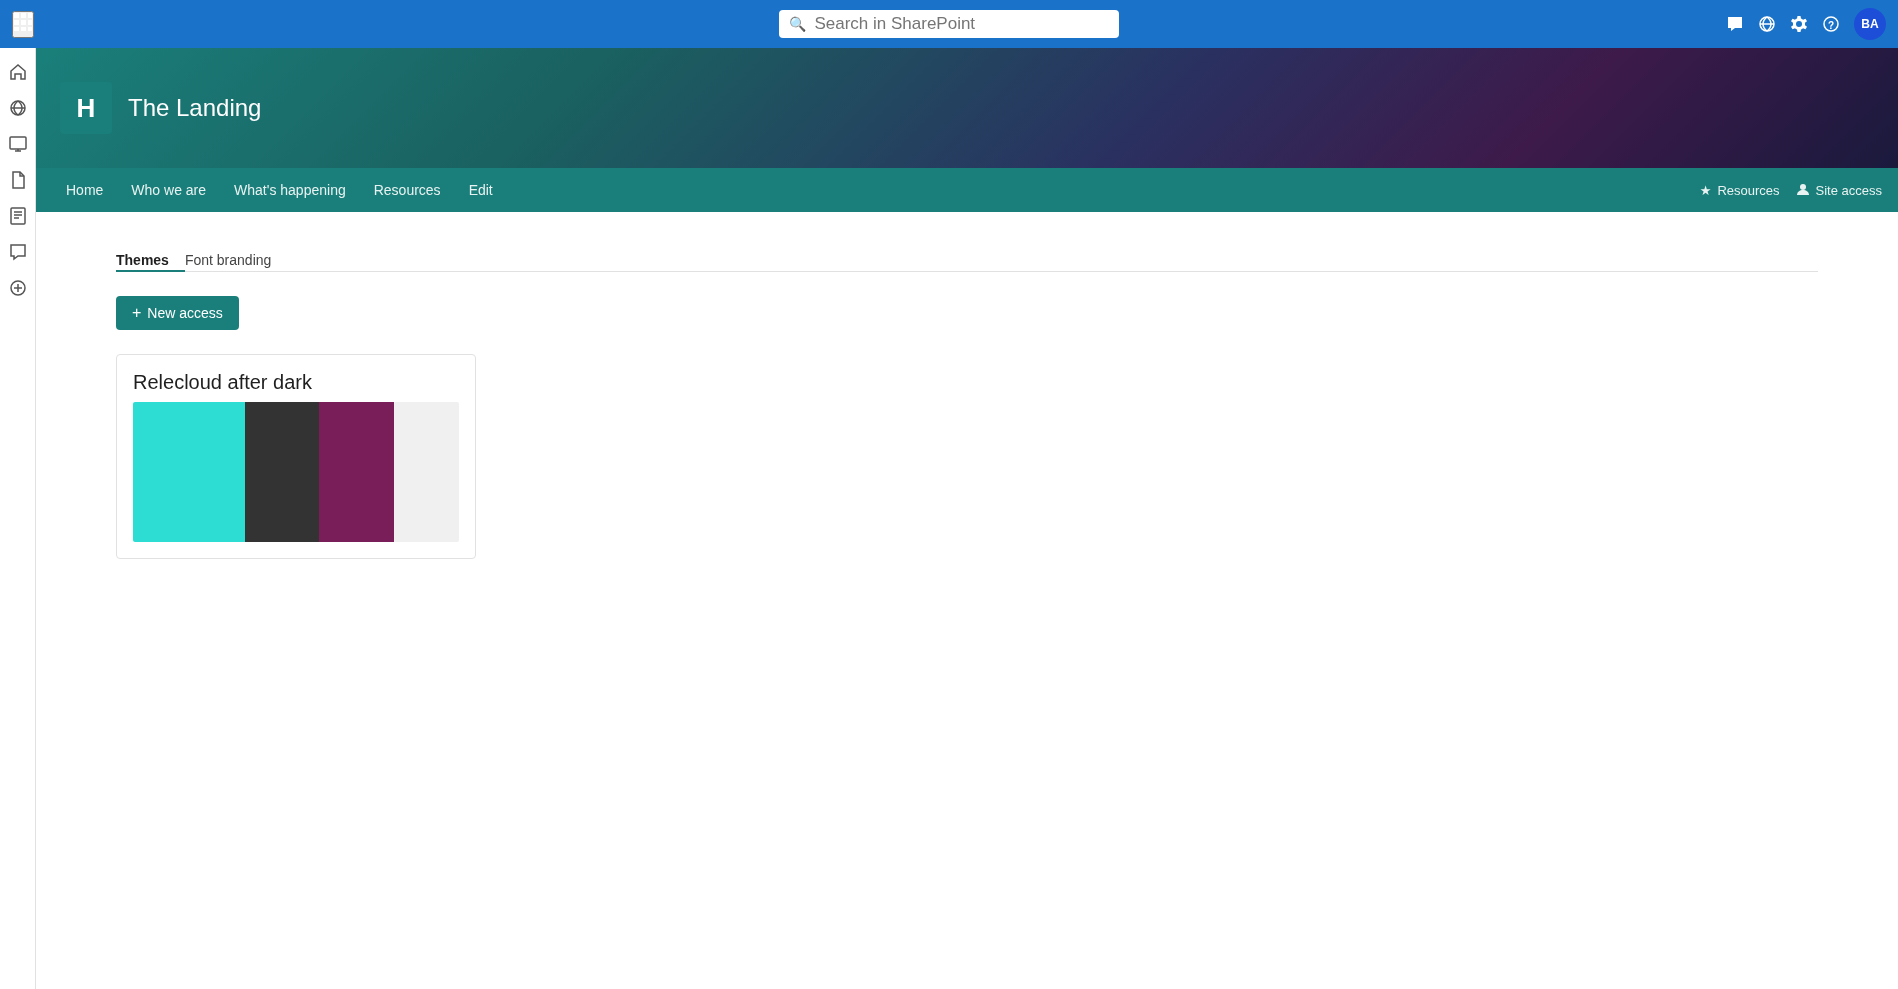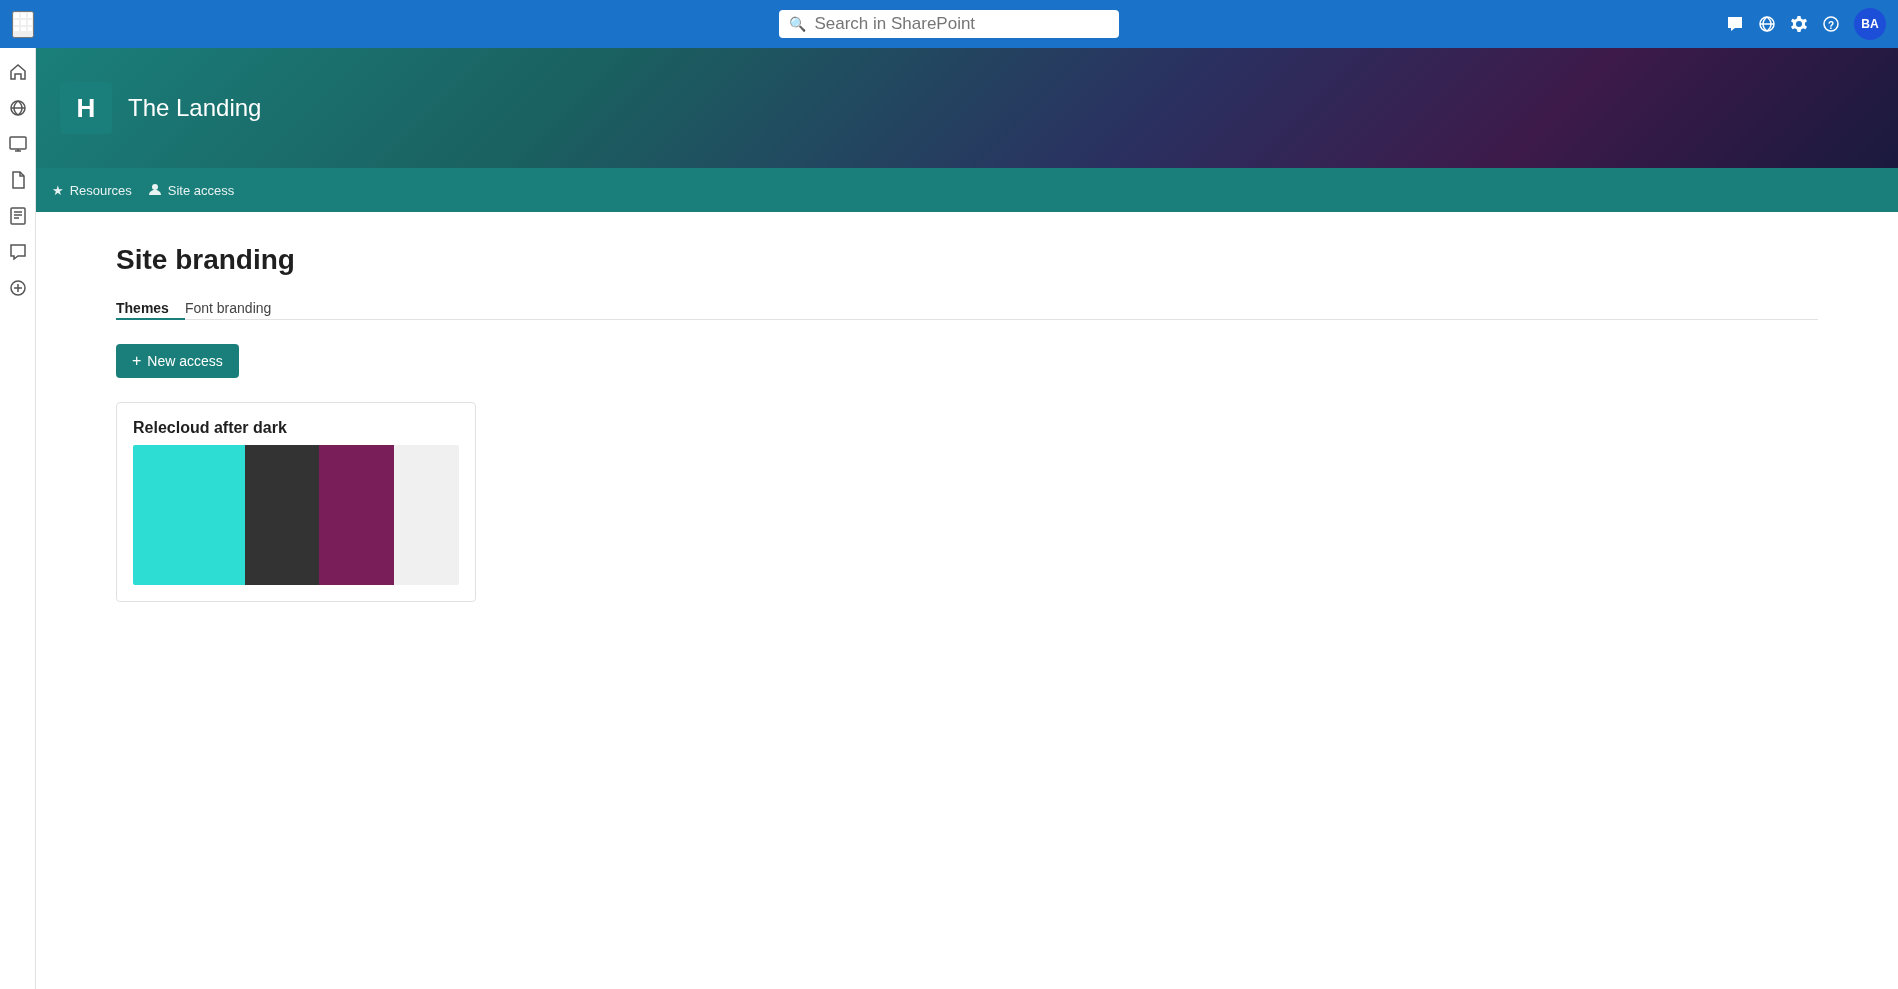--- a/index.html
+++ b/index.html
@@ -205,22 +205,22 @@
 
     
     .theme-card {
       border: 1px solid #e1e1e1;
       border-radius: 4px;
       width: 360px;
       padding: 16px;
       background: #fff;
     }
     .theme-card-name {
-      font-size: 16px;
-      font-weight: 700;
+      font-size: 20px;
+      font-weight: 400;
       color: #1f1f1f;
       margin-bottom: 8px;
     }
     .color-swatches {
       display: flex;
       height: 140px;
       border-radius: 2px;
       overflow: hidden;
     }
     .swatch { flex: 1; }
@@ -332,39 +332,45 @@
   </div>
 
   <div class="content-area">
 
     <div class="site-header">
       <div class="site-header-logo">H</div>
       <span class="site-title">The Landing</span>
     </div>
 
     <div class="nav-bar">
+      <div class="nav-left">
+        <a class="nav-item">Home</a>
+        <a class="nav-item">Who we are</a>
+        <a class="nav-item">What's happening</a>
+        <a class="nav-item">Resources</a>
+        <a class="nav-item">Edit</a>
+      </div>
       <div class="nav-right">
         <div class="nav-action">
           <span>★</span>
           <span>Resources</span>
         </div>
         <div class="nav-action">
           <span>
             <svg width="14" height="14" viewBox="0 0 14 14" fill="white">
                 <circle cx="7" cy="5" r="3"></circle>
                 <path d="M1 13c0-3 2.7-5 6-5s6 2 6 5"></path>
               </svg>
           </span>
           <span>Site access</span>
         </div>
       </div>
     </div>
 
     <div class="page-content">
-      <h1 class="page-title">Site branding</h1>
 
       <div class="tabs">
         <div class="tab active">Themes</div>
         <div class="tab">Font branding</div>
       </div>
 
       <button class="new-theme-btn">
         <span style="font-size:16px; font-weight:300;">+</span>
         <span>New access</span>
       </button>

